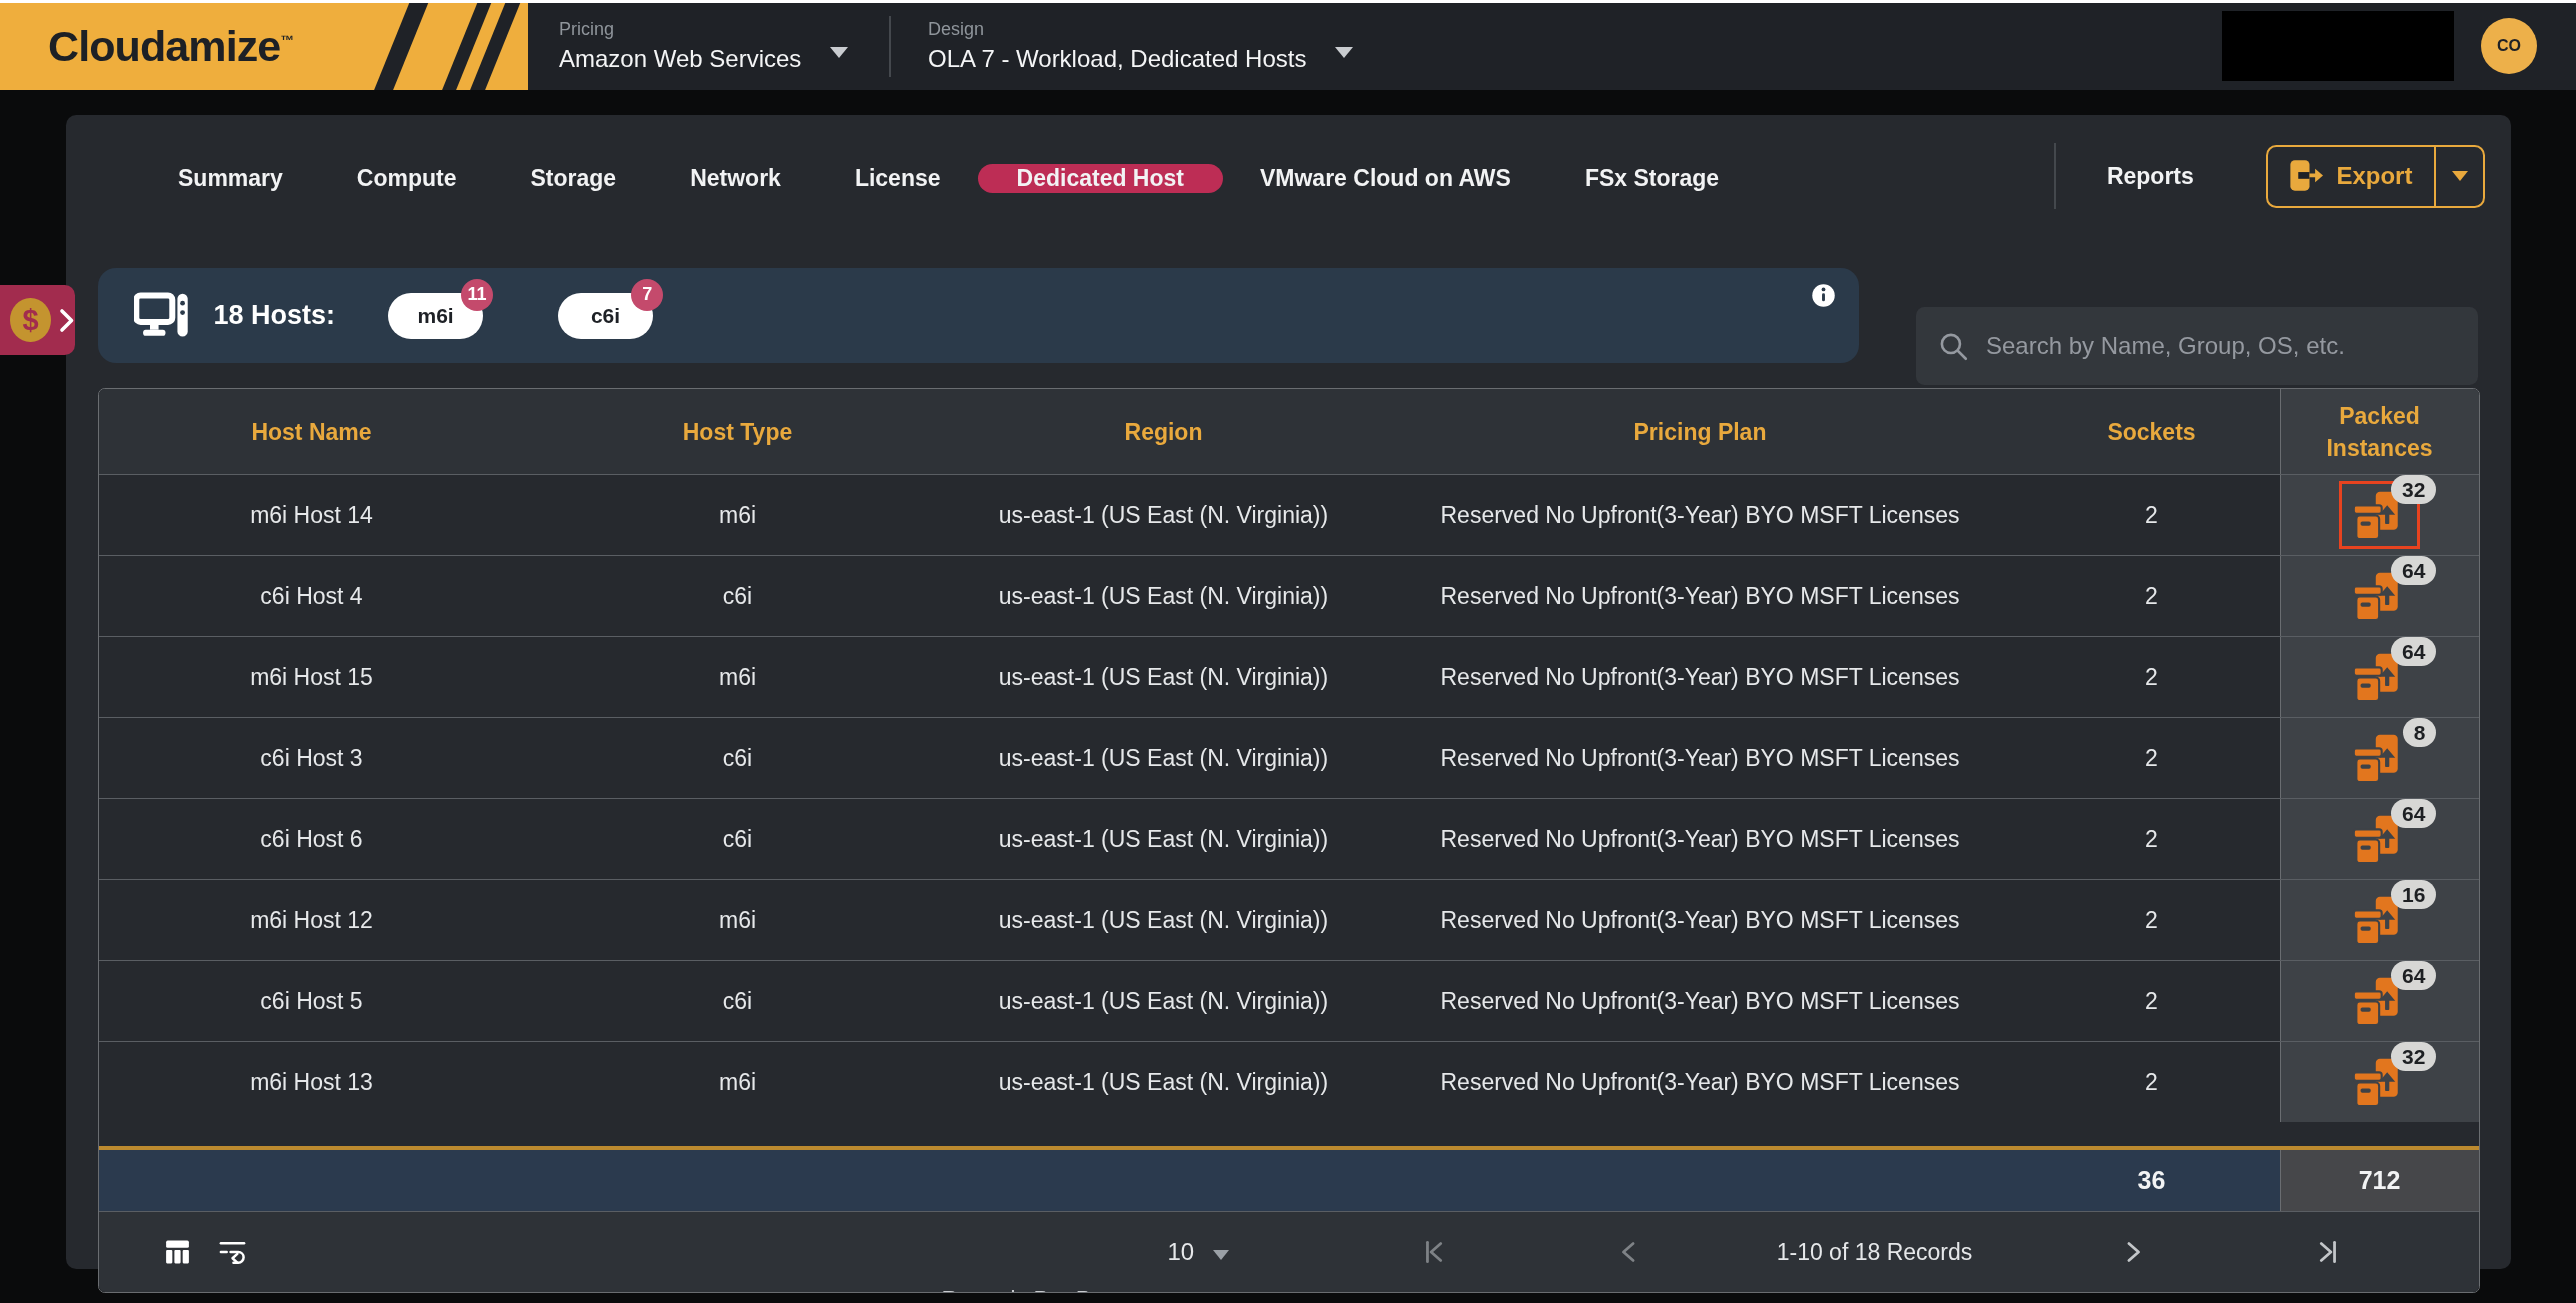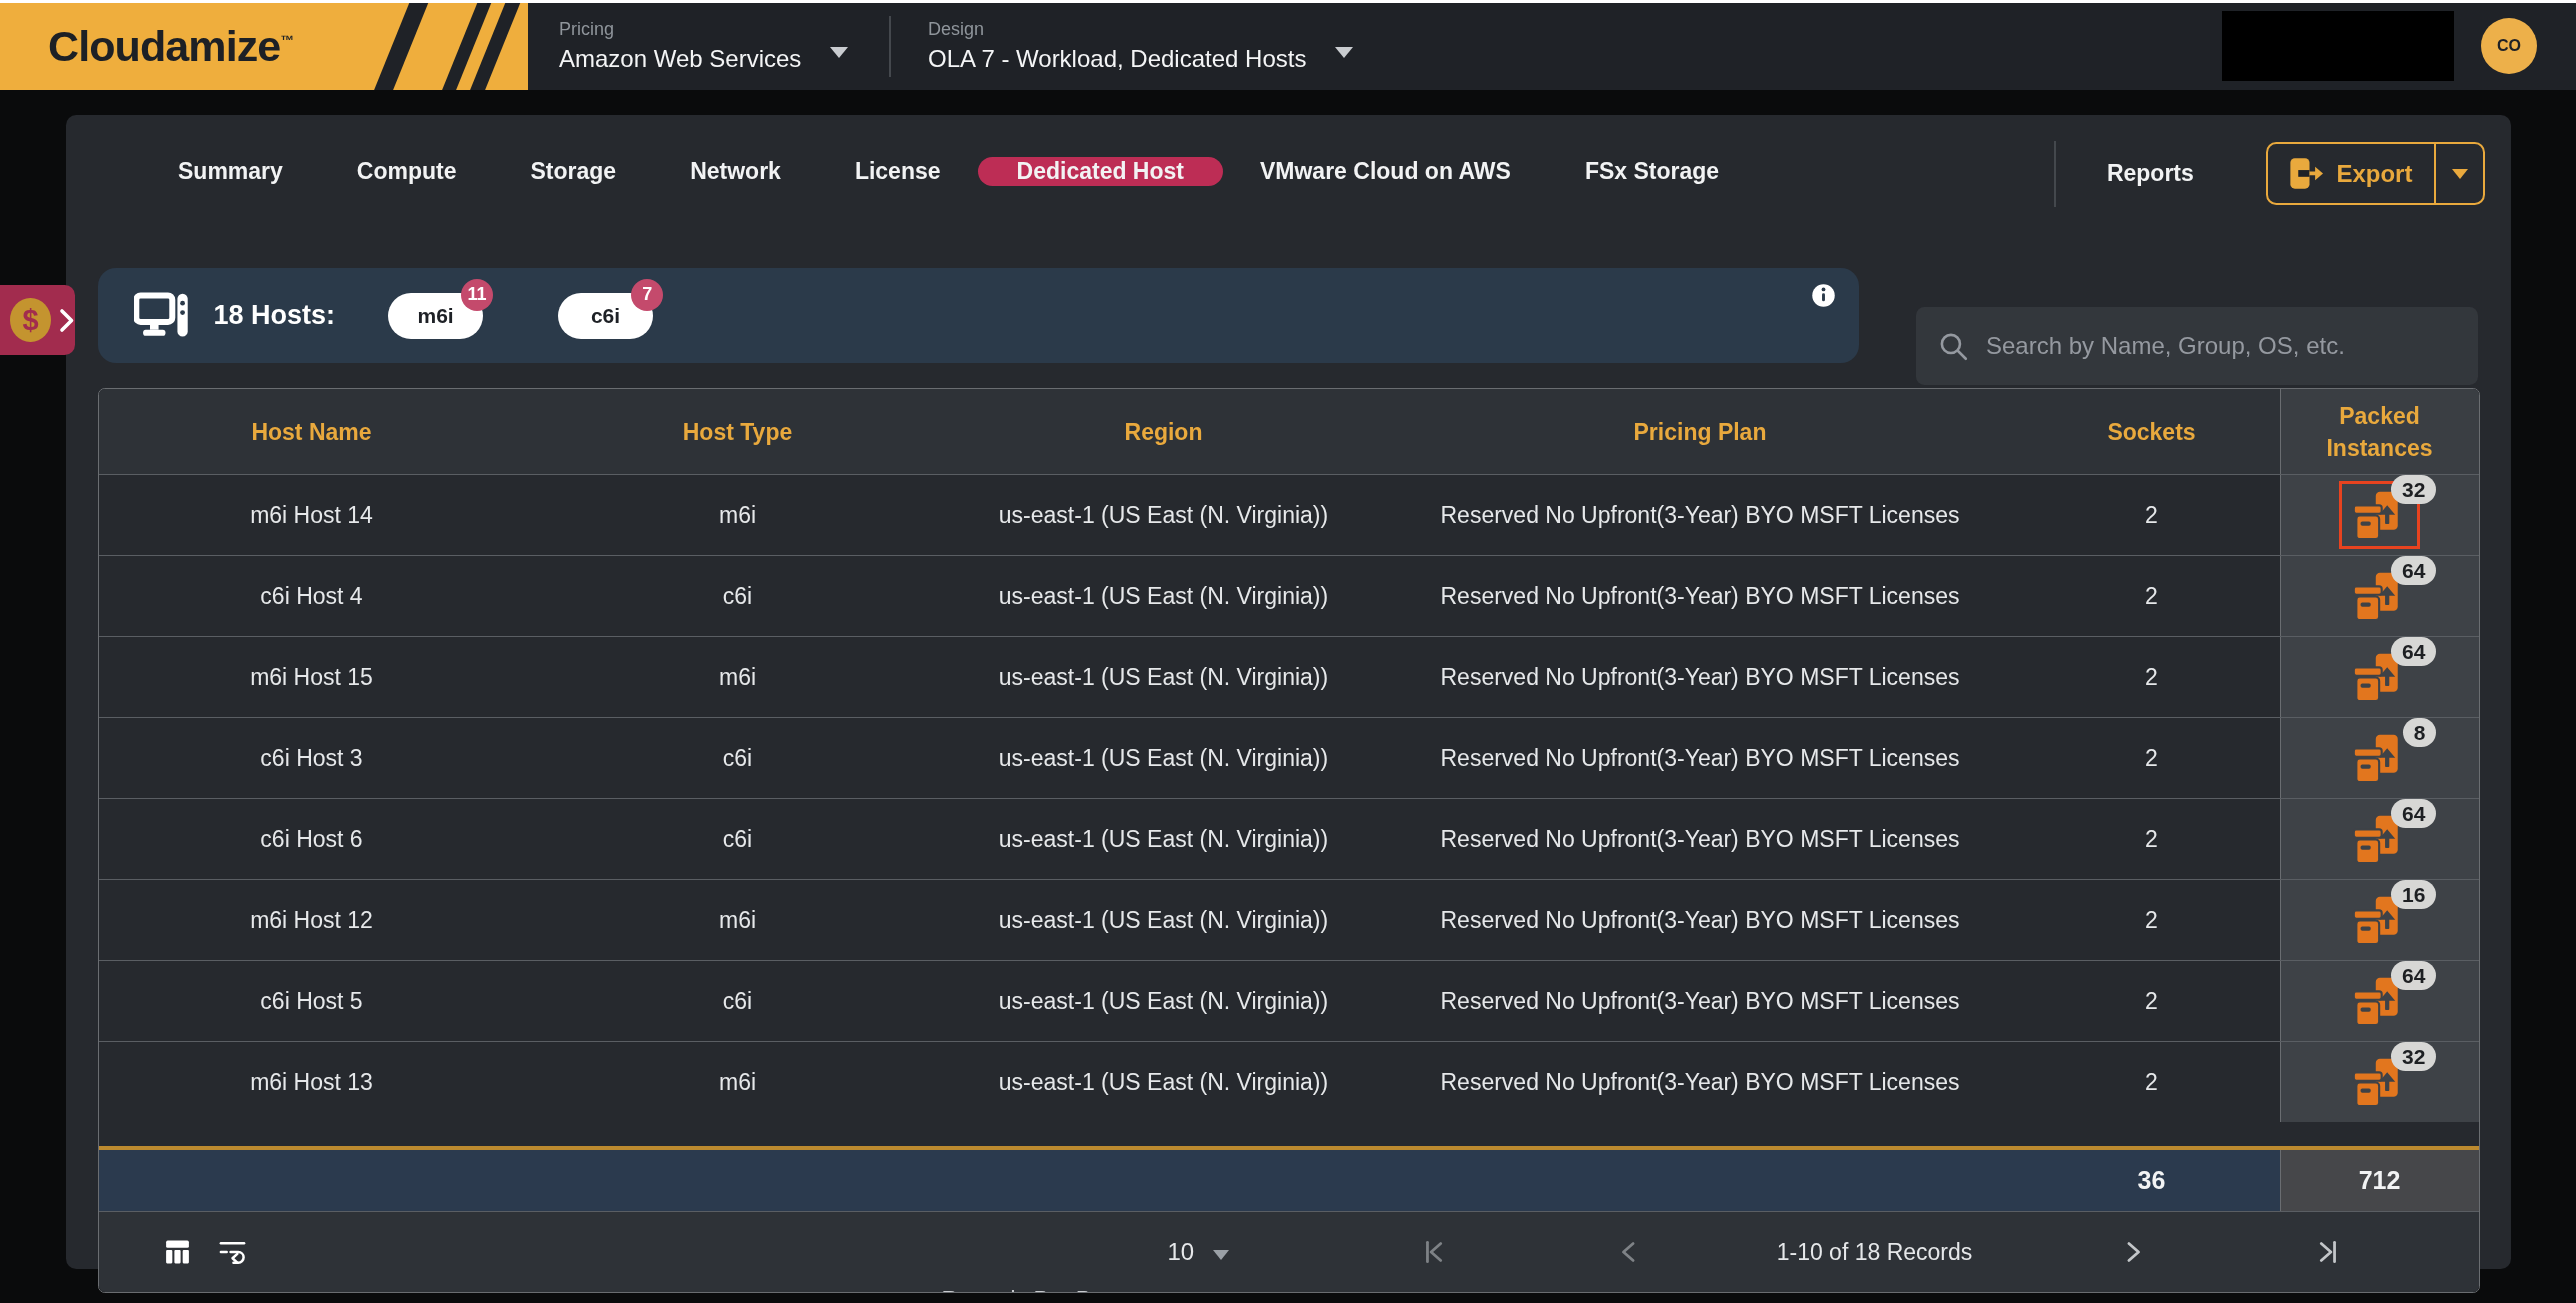--- a/index.html
+++ b/index.html
@@ -51,21 +51,21 @@
   .coin { width:44px; height:44px; border-radius:50%; background:#c4942f; color:#a22c4e; font-size:29px; font-weight:700; display:flex; align-items:center; justify-content:center; }
   .cost-chevron { margin-left:6.8px; }
 
   
   .panel {
     position:absolute; left:66px; top:115px; width:2445px; height:1154px;
     background:#26292e; border-radius:10.2px;
   }
 
   
-  .nav-row { display:flex; align-items:flex-start; padding:25.6px 25.6px 0 75px; height:94px; }
+  .nav-row { display:flex; align-items:flex-end; padding:25.6px 25.6px 0 75px; height:94px; }
   .tabs { display:flex; align-items:center; }
   .tab { font-size:23px; font-weight:600; color:#f2f3f4; padding:17px 37px; cursor:pointer; white-space:nowrap; }
   .tab.active { background:#bd2d55; border-radius:851px; padding:1px 39px; }
   .nav-right { margin-left:auto; display:flex; align-items:center; }
   .nav-divider { width:1.7px; height:66px; background:#44484d; margin-right:51px; }
   .reports { font-size:23px; font-weight:600; color:#f2f3f4; margin-right:72px; cursor:pointer; }
   .export-btn {
     display:flex; align-items:center; height:63px;
     border:2.6px solid #e9a93d; border-radius:10.2px; cursor:pointer; overflow:hidden;
   }

